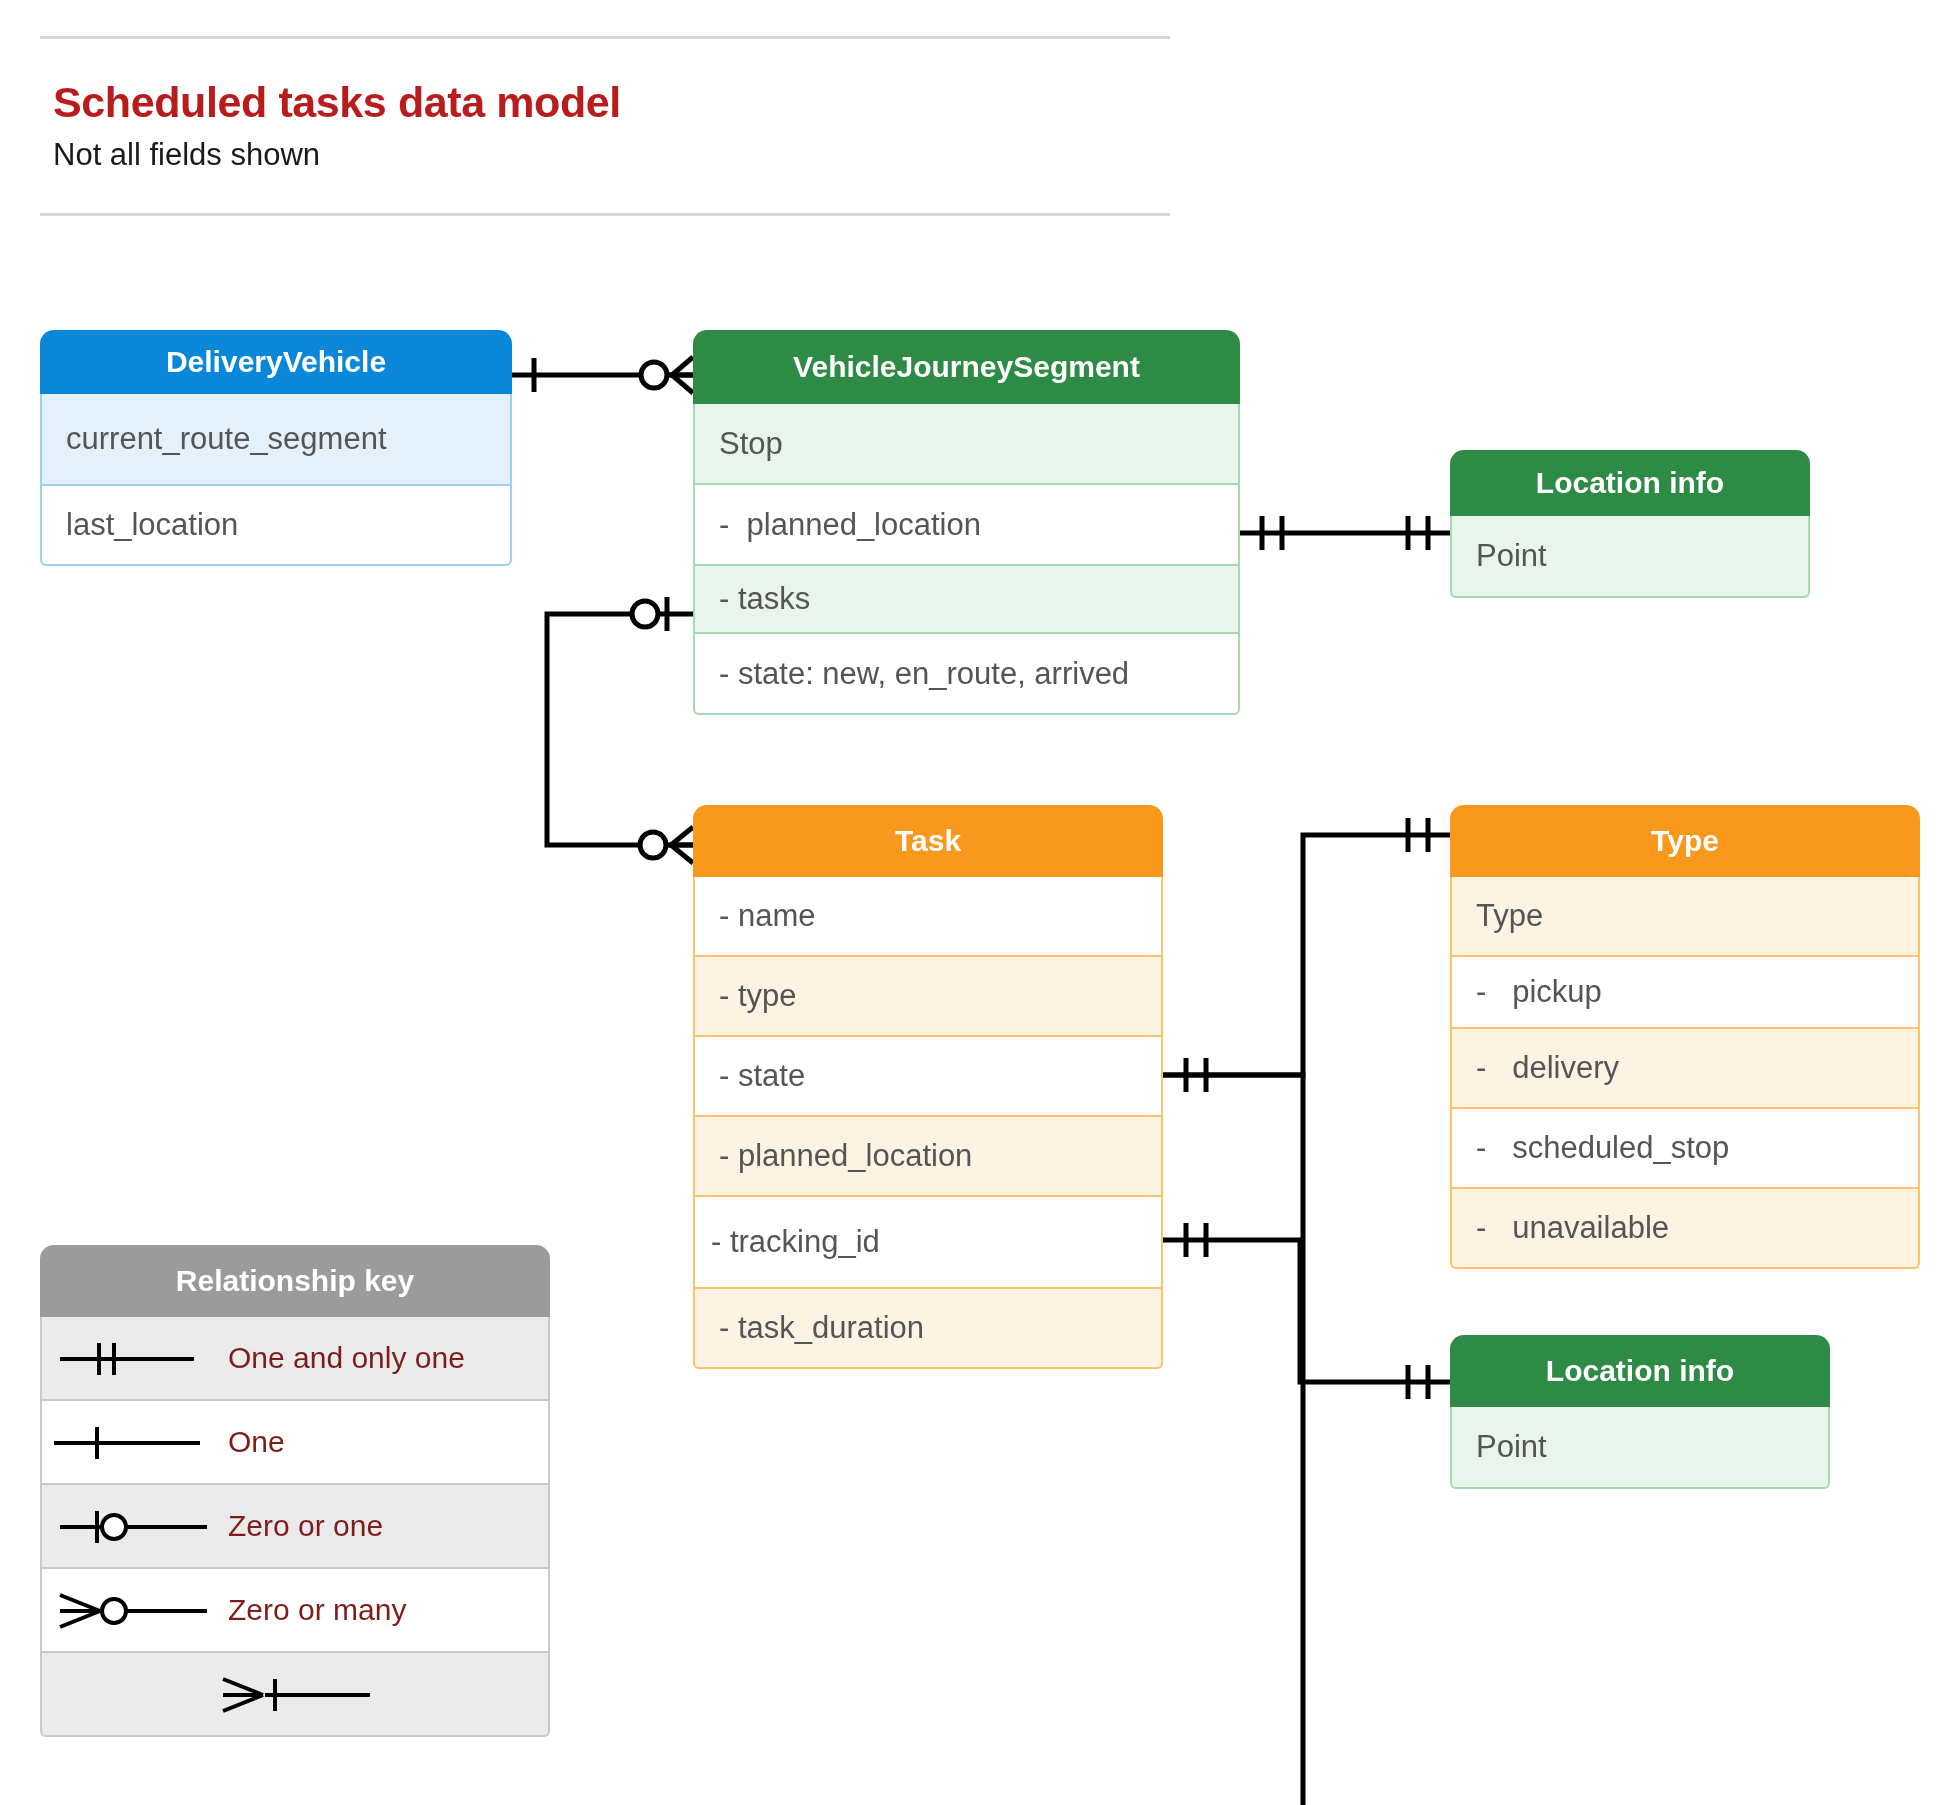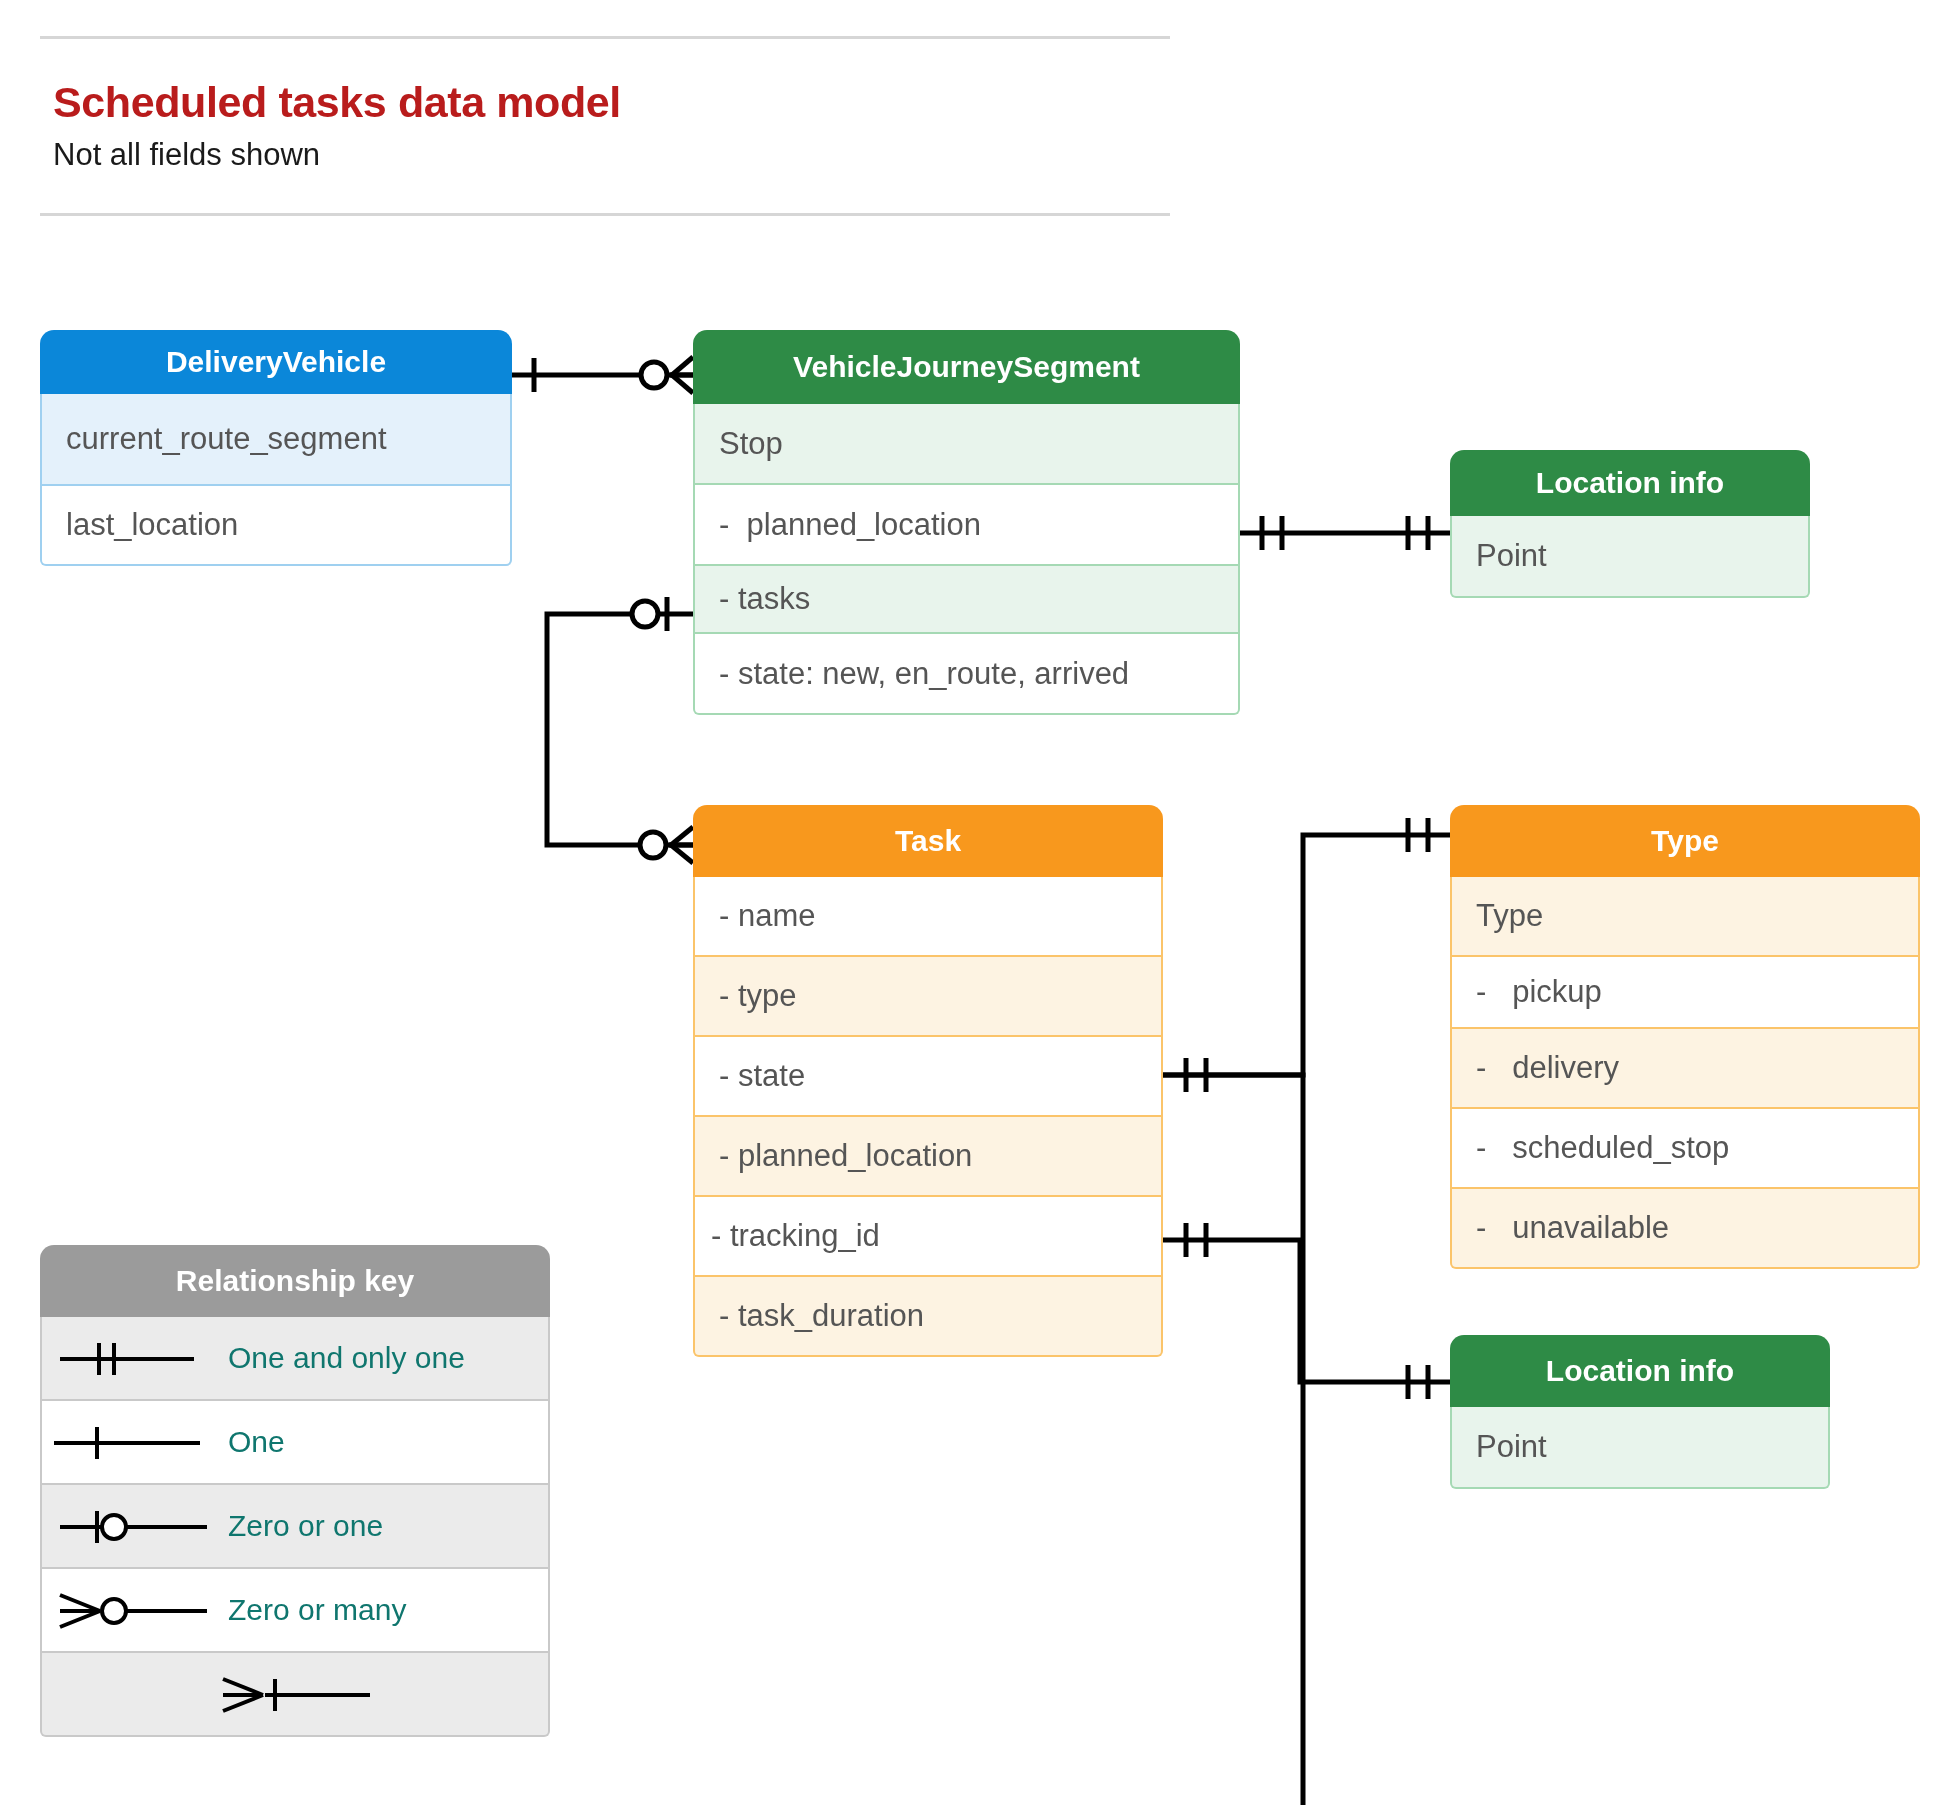--- a/index.html
+++ b/index.html
@@ -89,21 +89,21 @@
   .t-orange .erow  { border-color: #fbc46a; }
   .t-orange .erow.odd  { background: #fdf3e2; }
   .t-orange .erow.even { background: #ffffff; }
 
   
   .t-grey .ehead { background: #9b9b9b; }
 
   
   .legend-row {
     font-size: 30px;
-    color: #0f766e;
+    color: #7f1d1d;
     display: flex;
     align-items: center;
     padding-left: 0;
     border-left: 2px solid #c9c9c9;
     border-right: 2px solid #c9c9c9;
     border-bottom: 2px solid #c9c9c9;
   }
   .legend-sym { width: 180px; flex: 0 0 180px; height: 100%; }
   .legend-label { padding-left: 6px; }
 
@@ -202,21 +202,21 @@
     <div class="ehead" style="height:66px;">Location info</div>
     <div class="erow odd last" style="height:82px;">Point</div>
   </div>
 
   <div class="entity t-orange" style="left:693px; top:790px; width:470px;">
     <div class="ehead" style="height:72px;">Task</div>
     <div class="erow even" style="height:80px;">- name</div>
     <div class="erow odd" style="height:80px;">- type</div>
     <div class="erow even" style="height:80px;">- state</div>
     <div class="erow odd" style="height:80px;">- planned_location</div>
-    <div class="erow even" style="height:80px;padding-left:16px;">- tracking_id</div>
+    <div class="erow even" style="height:92px;padding-left:16px;">- tracking_id</div>
     <div class="erow odd last" style="height:80px;">- task_duration</div>
   </div>
 
   <div class="entity t-orange" style="left:1450px; top:790px; width:470px;">
     <div class="ehead" style="height:72px;">Type</div>
     <div class="erow odd" style="height:80px;">Type</div>
     <div class="erow even" style="height:72px;">-   pickup</div>
     <div class="erow odd" style="height:80px;">-   delivery</div>
     <div class="erow even" style="height:80px;">-   scheduled_stop</div>
     <div class="erow odd last" style="height:80px;">-   unavailable</div>

